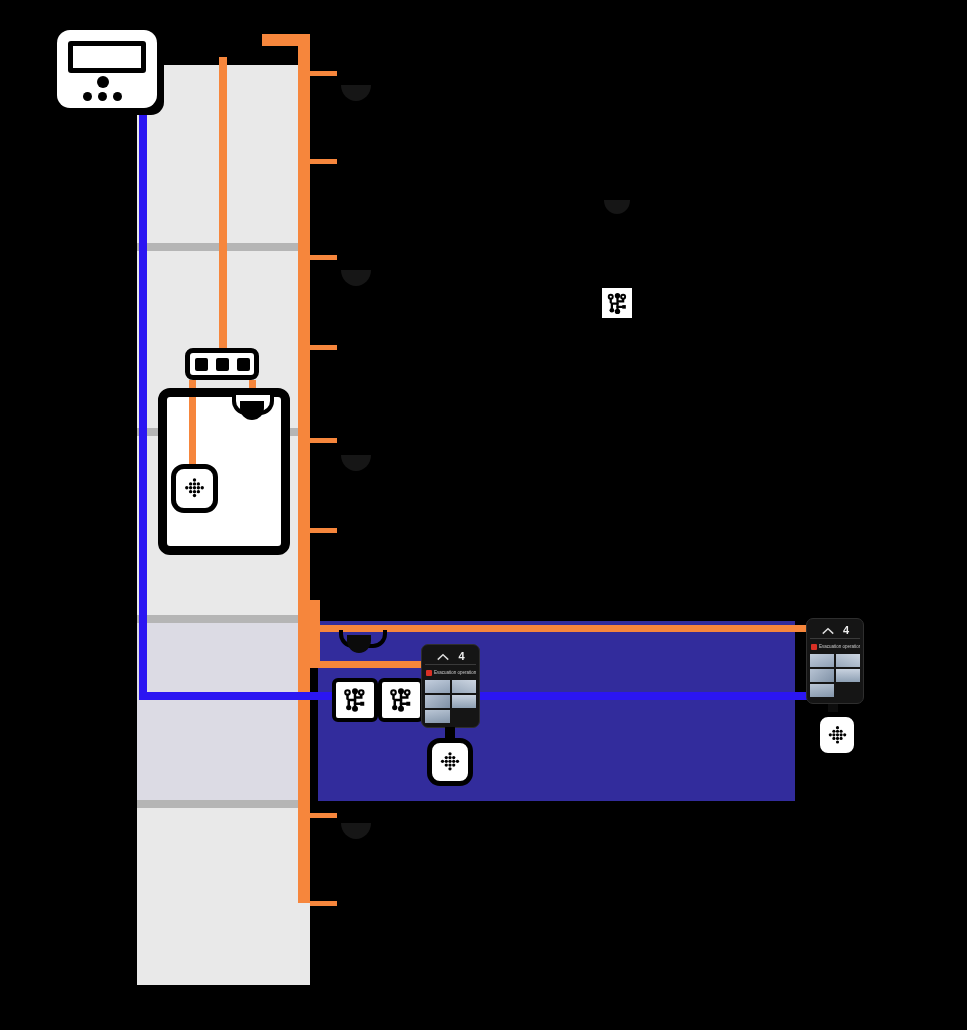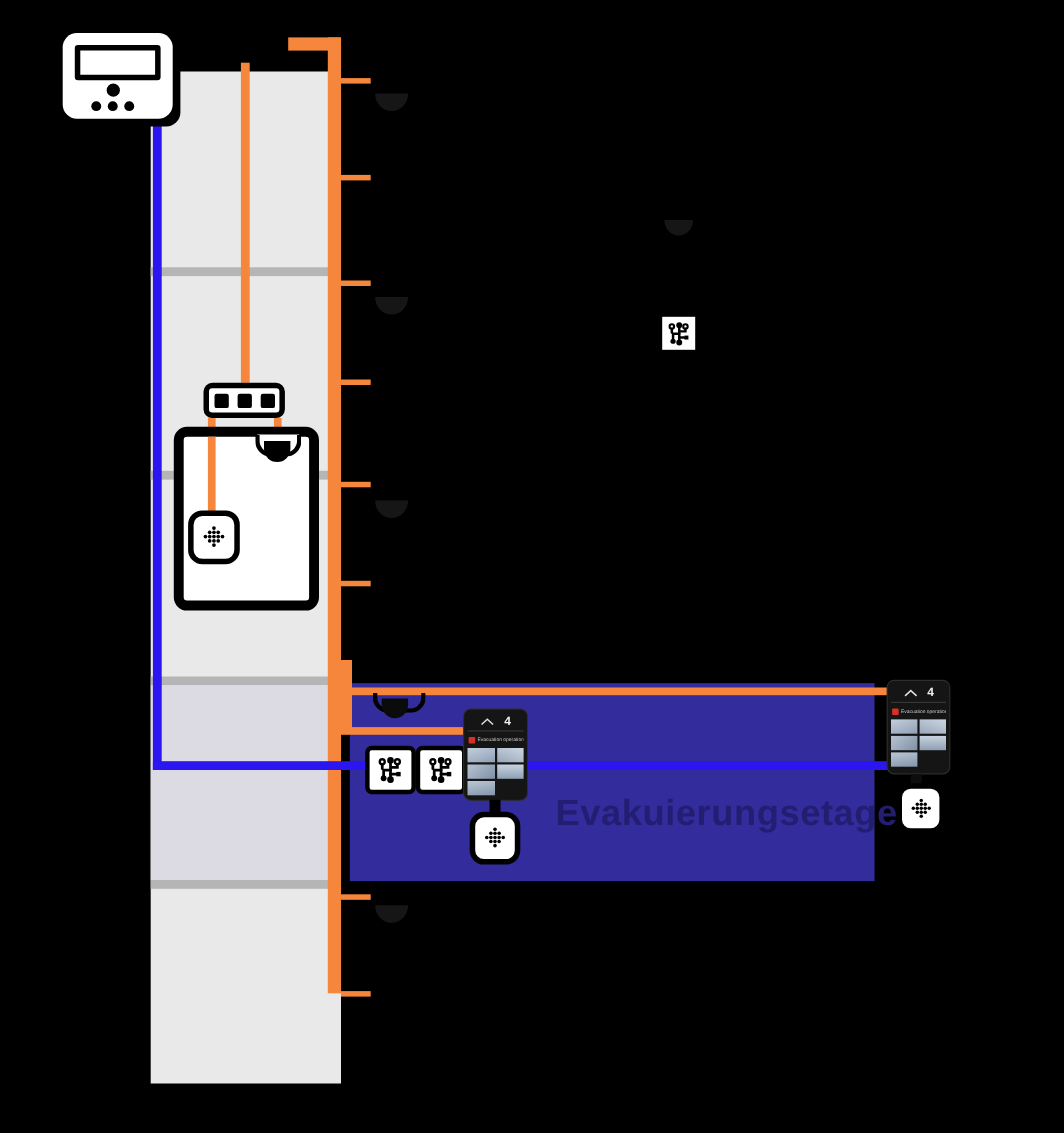--- a/index.html
+++ b/index.html
@@ -57,21 +57,20 @@
 <div id="canvas">
 
   <div class="abs shaft"></div>
   <div class="abs divider" style="top:243px"></div>
   <div class="abs divider" style="top:428px"></div>
   <div class="abs divider" style="top:615px"></div>
   <div class="abs divider" style="top:800px"></div>
   <div class="abs evac-tint"></div>
 
   <div class="abs evac-zone"></div>
-  <div class="abs evac-label">Evakuierungsetage</div>
 
   <div class="abs orange" style="left:262px;top:34px;width:48px;height:12px"></div>
   <div class="abs orange" style="left:298px;top:34px;width:12px;height:869px"></div>
   <div class="abs orange" style="left:219px;top:57px;width:8px;height:291px"></div>
   <div class="abs stub" style="top:71px"></div>
   <div class="abs stub" style="top:159px"></div>
   <div class="abs stub" style="top:255px"></div>
   <div class="abs stub" style="top:345px"></div>
   <div class="abs stub" style="top:438px"></div>
   <div class="abs stub" style="top:528px"></div>

